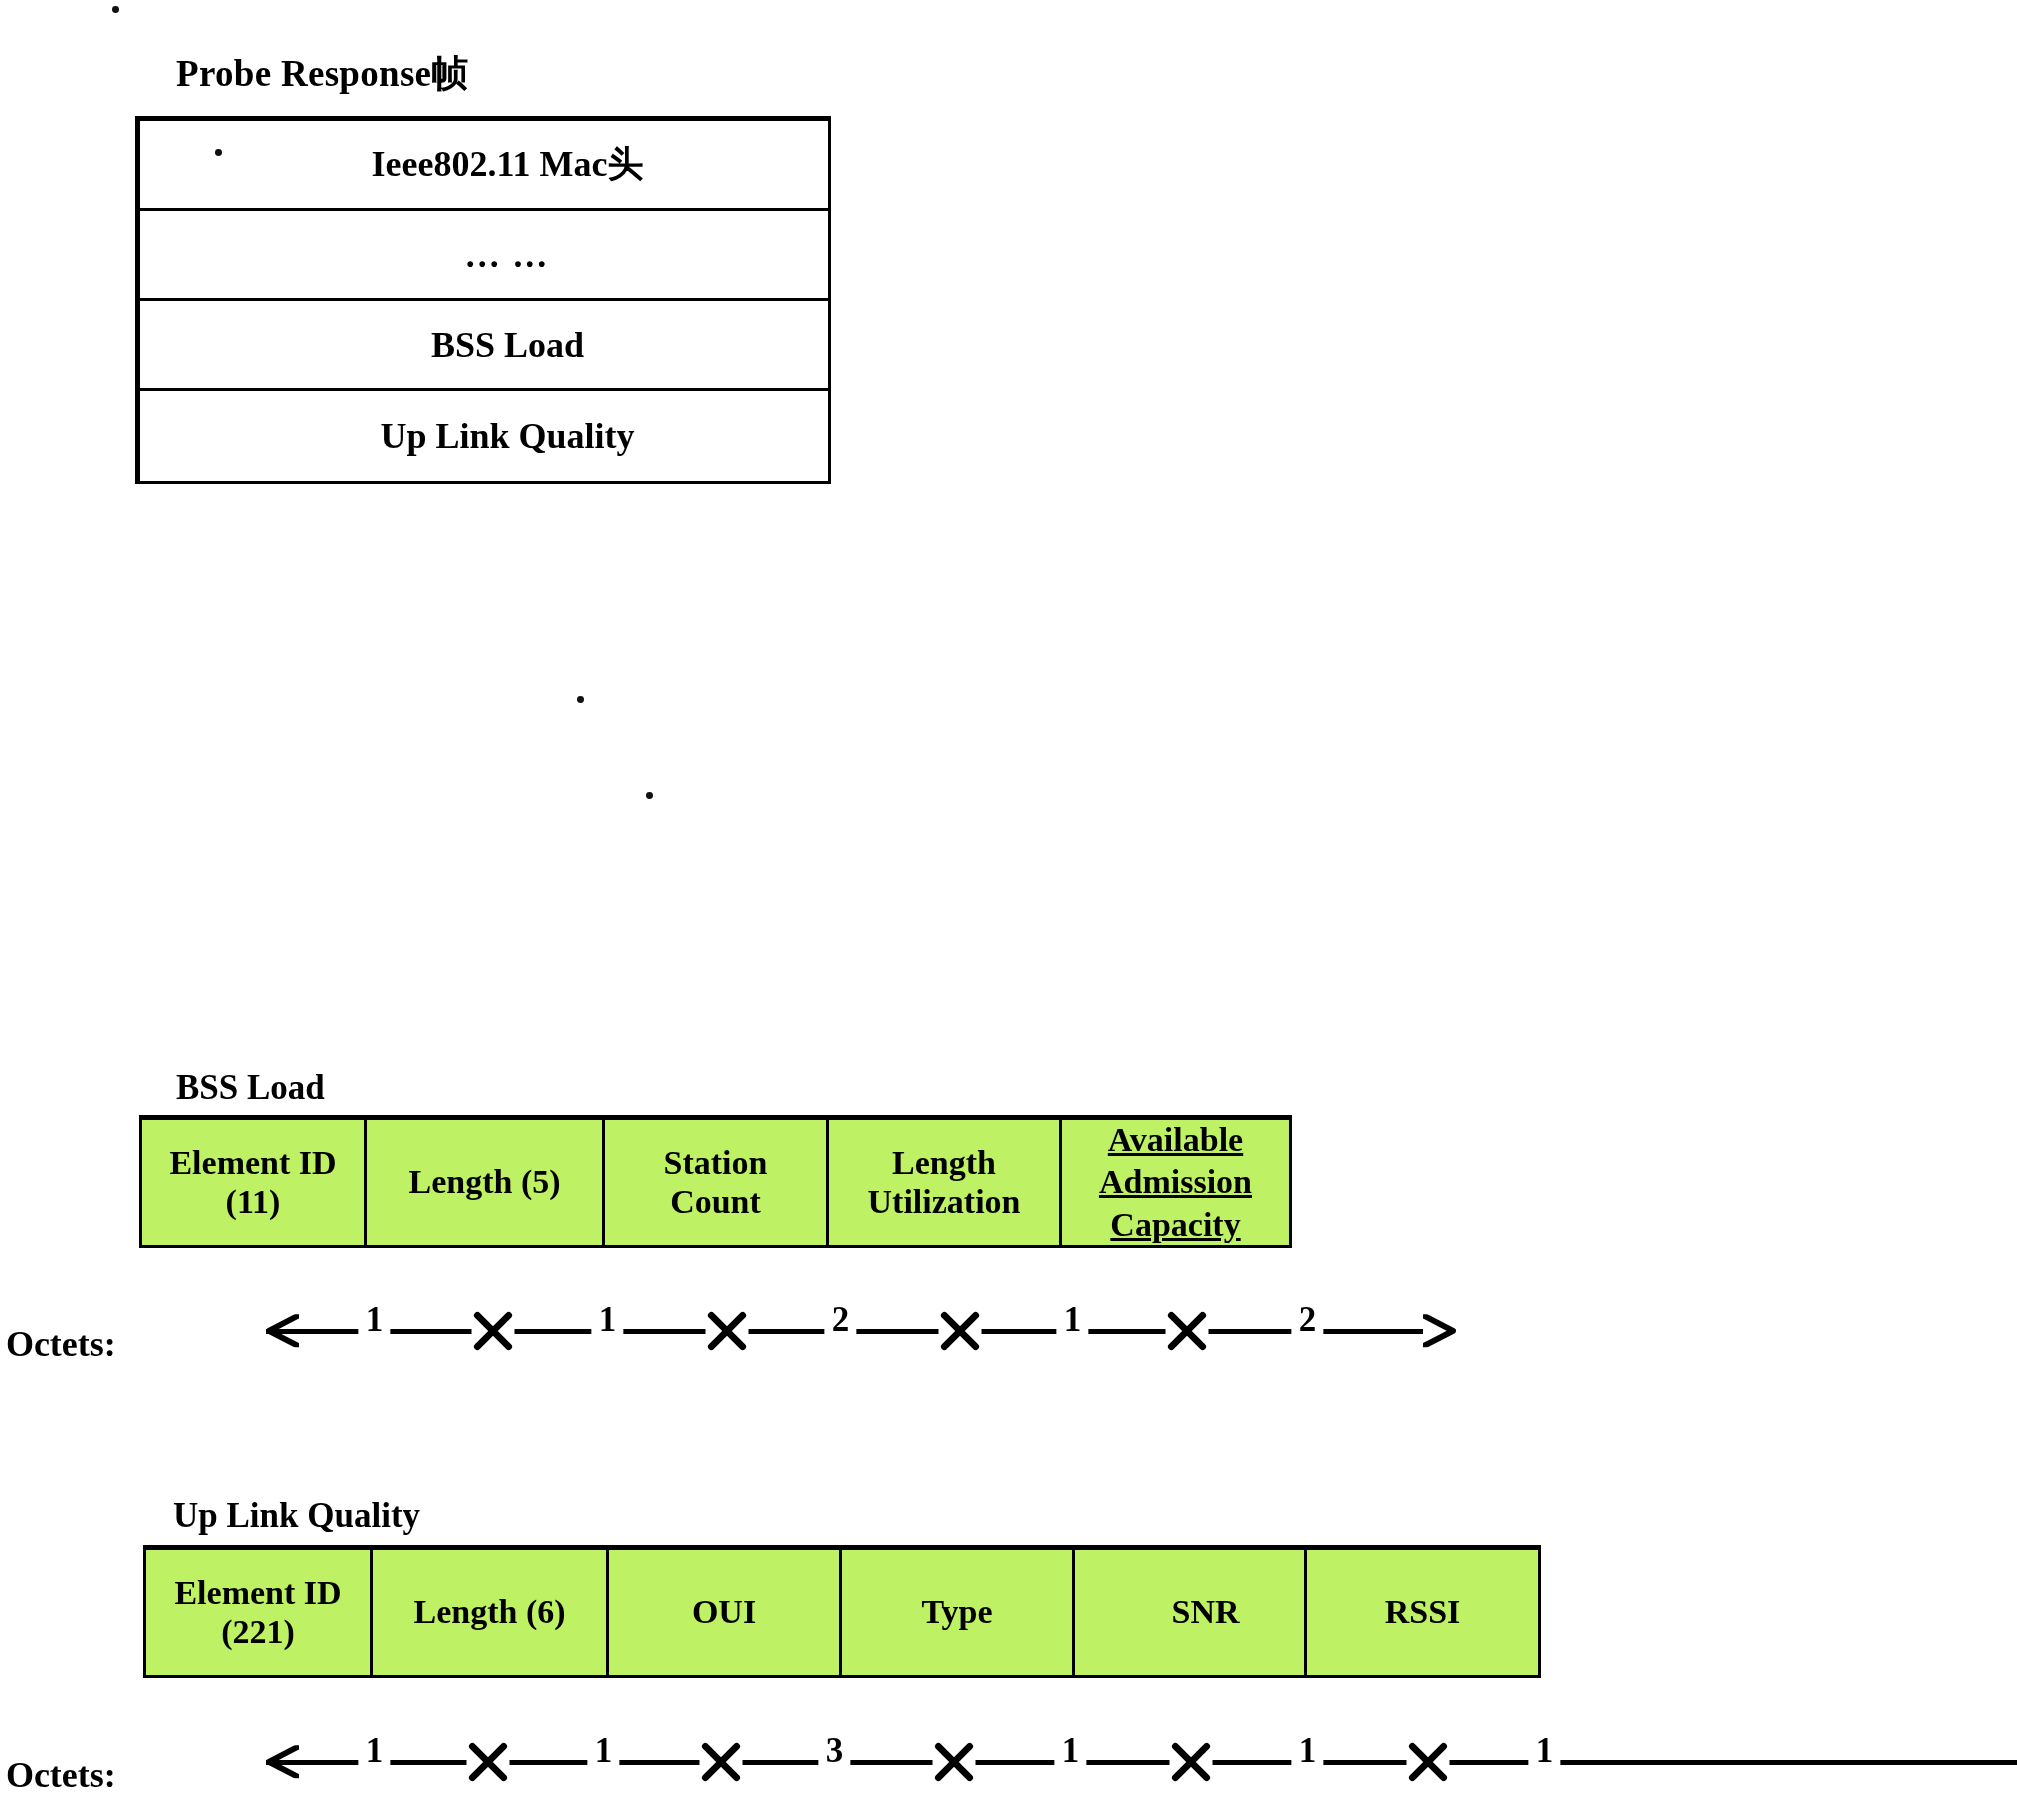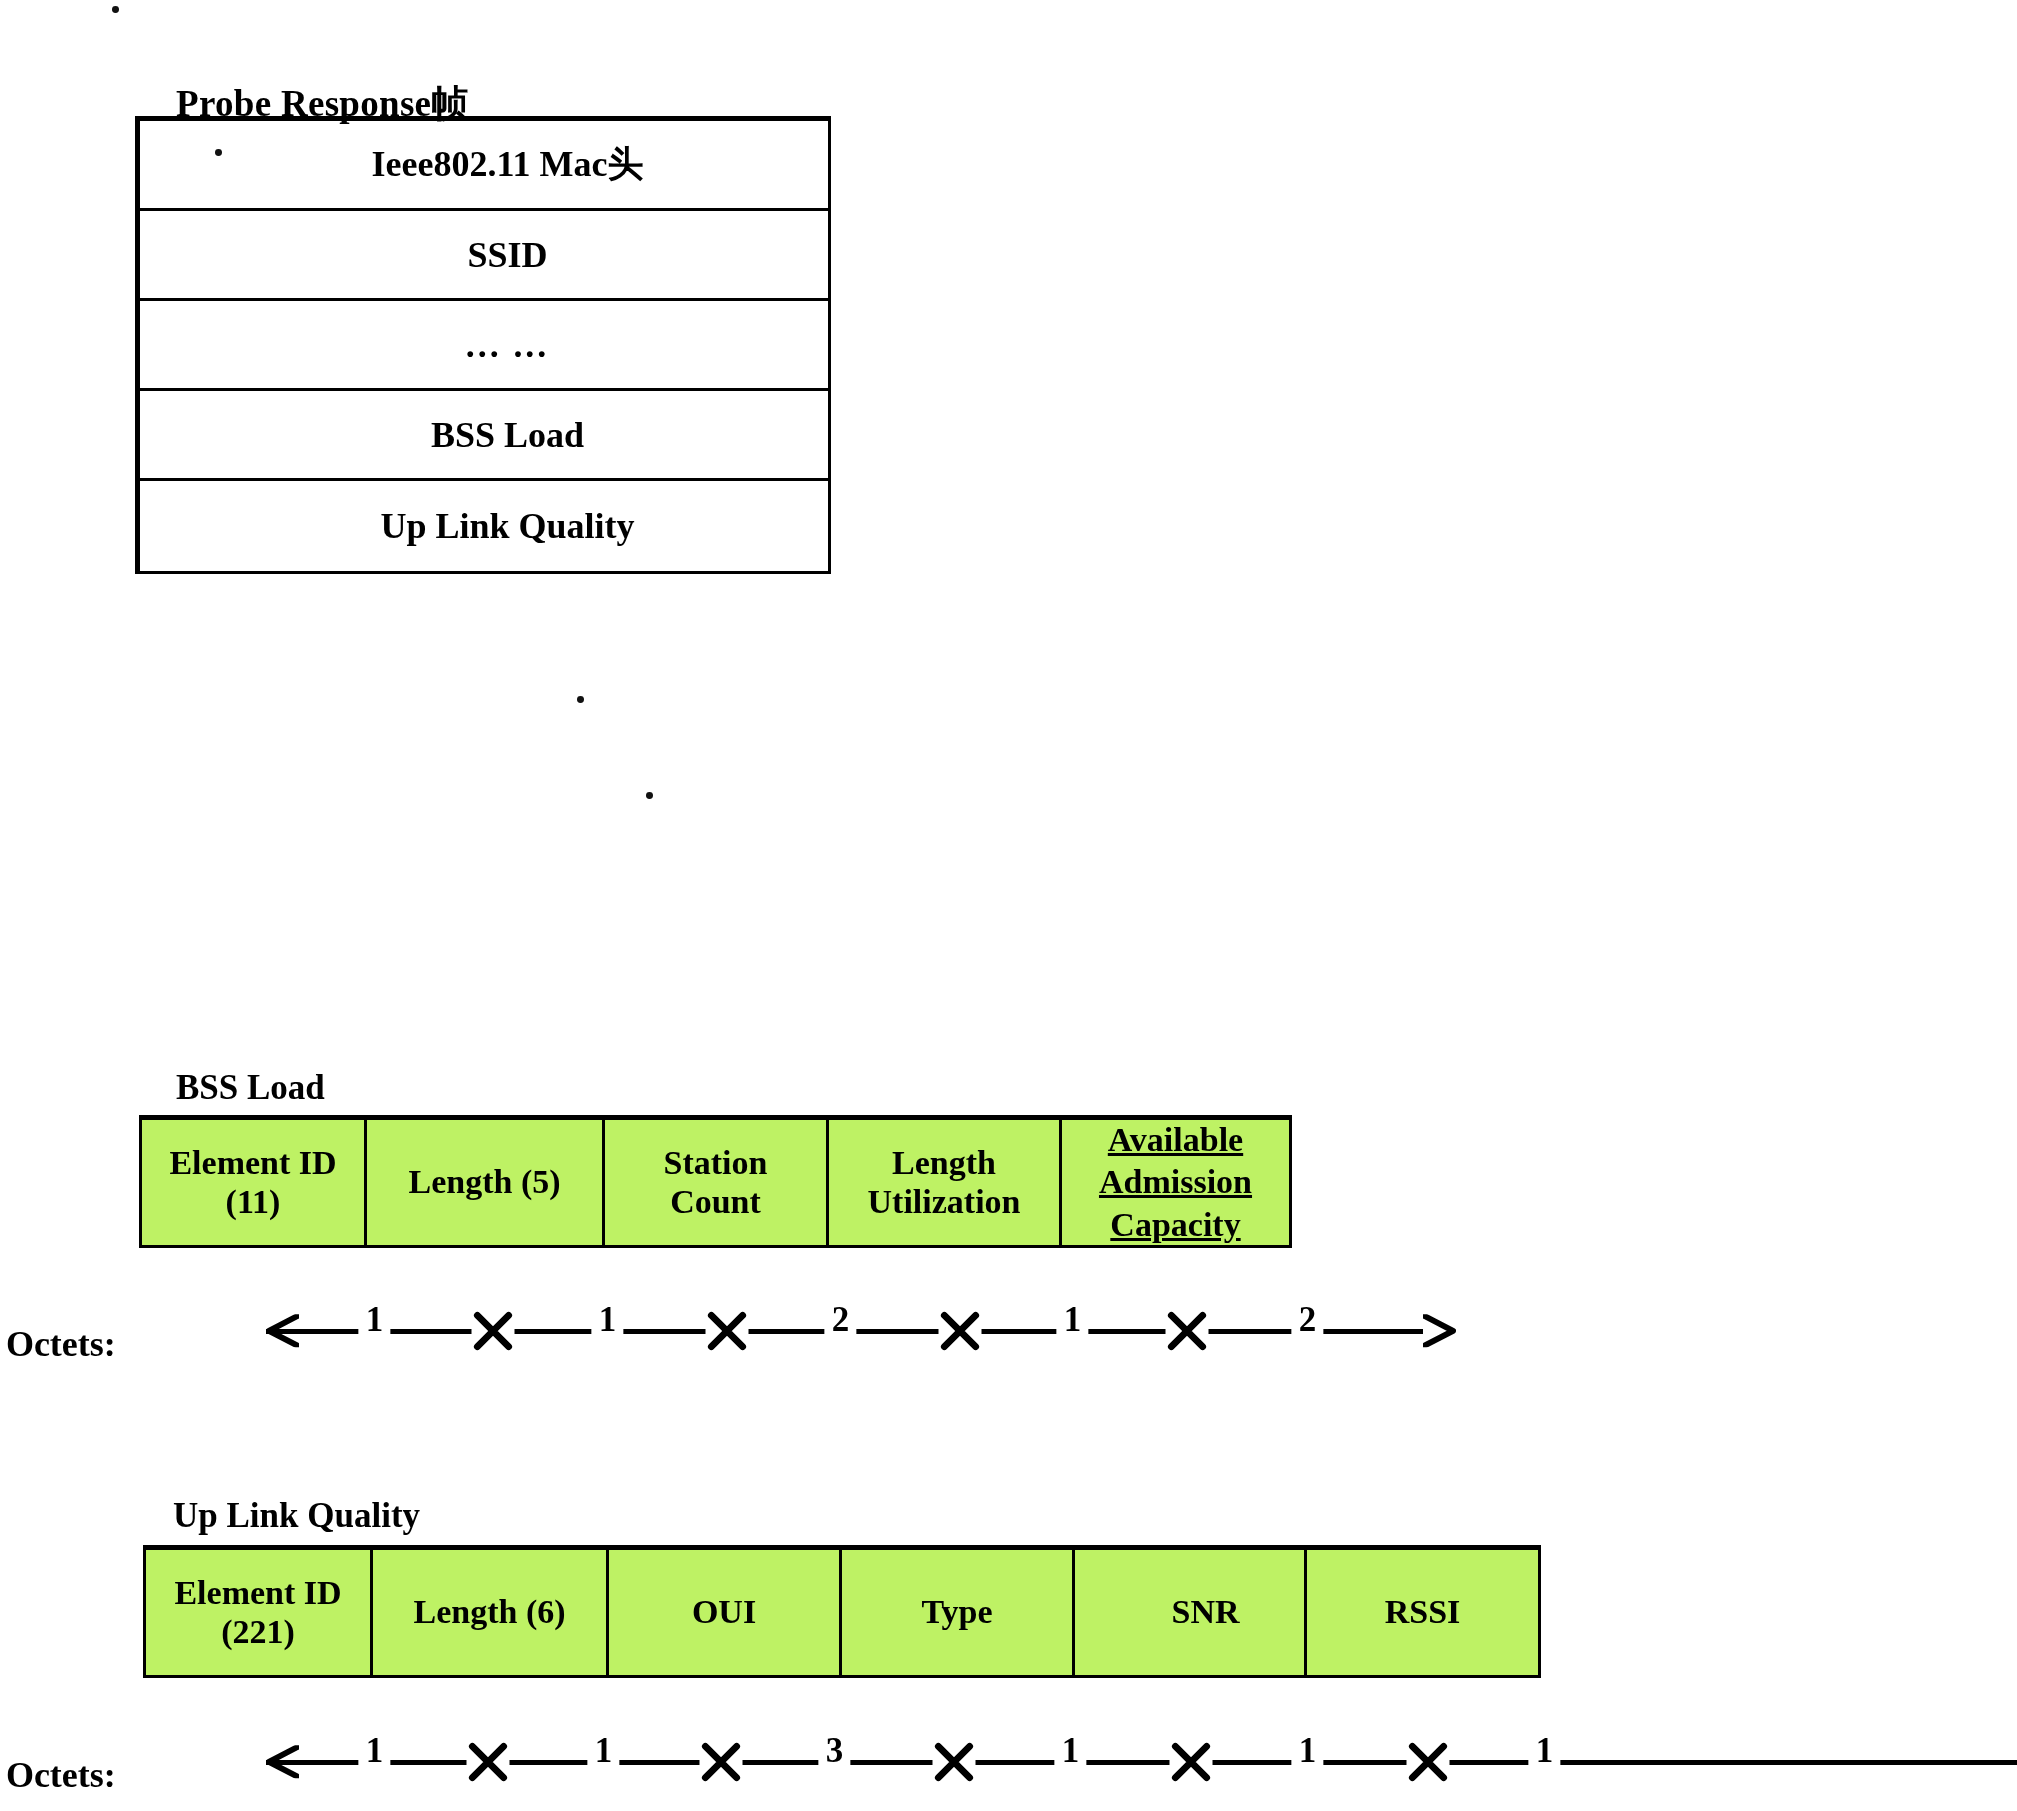--- a/index.html
+++ b/index.html
@@ -26,21 +26,21 @@
 
   
   #frame-section {
     position: absolute;
     left: 0; top: 0;
     width: 2017px;
   }
   #frame-title {
     position: absolute;
     left: 176px;
-    top: 79px;
+    top: 49px;
     font-size: 37px;
     font-weight: bold;
     letter-spacing: 0.3px;
     white-space: nowrap;
   }
   #frame-stack {
     position: absolute;
     left: 135px;
     top: 116px;
     width: 696px;
@@ -169,23 +169,20 @@
 <div class="stray-dot" style="left:577px; top:696px;"></div>
 <div class="stray-dot" style="left:646px; top:792px;"></div>
 
 <div id="frame-section">
   <div id="frame-title">Probe Response帧</div>
 
   <div id="frame-stack">
     <div class="frame-row">
       <span class="row-label">Ieee802.11 Mac头</span>
     </div>
-    <div class="frame-row">
-      <span class="row-label">SSID</span>
-    </div>
     <div class="frame-row dots">
       <span class="row-label">... ...</span>
     </div>
     <div class="frame-row">
       <span class="row-label">BSS Load</span>
     </div>
     <div class="frame-row">
       <span class="row-label">Up Link Quality</span>
     </div>
   </div>

